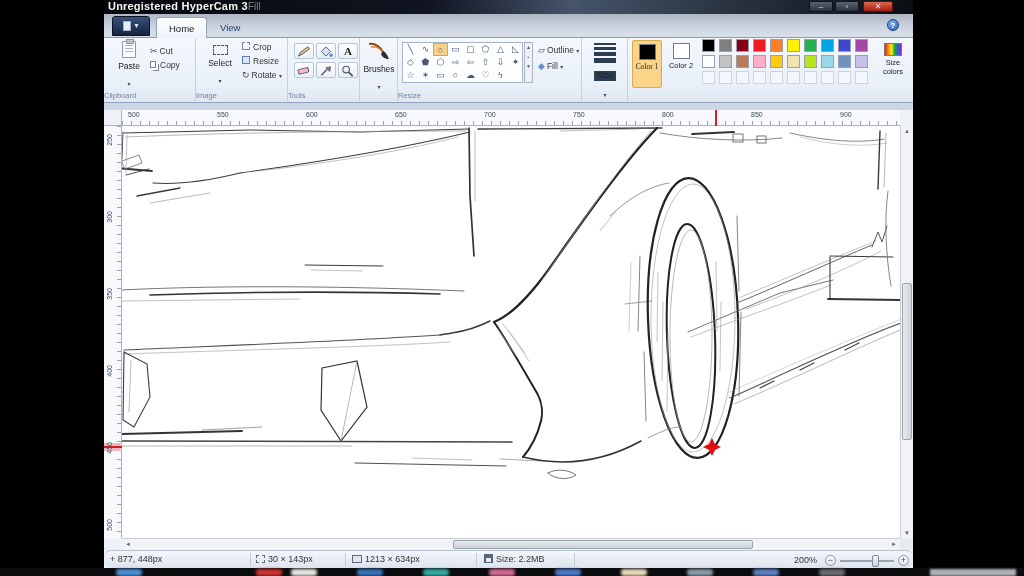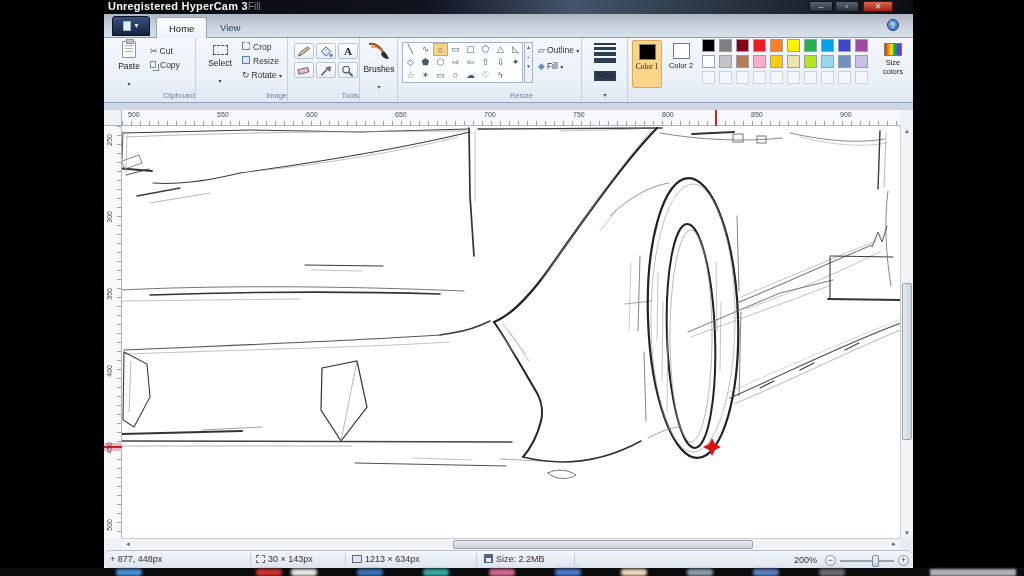--- a/index.html
+++ b/index.html
@@ -30,21 +30,21 @@
   .tab.active { background:linear-gradient(180deg,#fdfeff,#edf3fa); border:1px solid #93a3b8; border-bottom:none;
     border-radius:3px 3px 0 0; color:#1a1a1a; }
   .helpbtn { position:absolute; right:14px; top:5px; width:12px; height:12px; border-radius:50%;
     background:radial-gradient(circle at 35% 30%,#7fb2ef,#2d62b8); color:#fff; font-size:8px; font-weight:bold;
     text-align:center; line-height:12px; border:1px solid #1b3f78; }
 
   
   .ribbon { position:absolute; left:0; top:38px; width:100%; height:65px;
     background:linear-gradient(180deg,#f4f8fd,#e9f0f8 70%,#dfe8f3); border-bottom:1px solid #93a2b8; }
   .grp { position:absolute; top:0; height:63px; border-right:1px solid #c5cfdd; }
-  .grplabel { position:absolute; bottom:1px; width:100%; text-align:right; font-size:7.5px; color:#75839a; }
+  .grplabel { position:absolute; bottom:1px; width:100%; text-align:left; font-size:7.5px; color:#75839a; }
   .btnlabel { font-size:8.5px; color:#222; text-align:center; line-height:1.15; }
   .arrow { font-size:6px; color:#445; }
   .bigbtn { position:absolute; top:3px; text-align:center; }
   .smallrow { position:absolute; font-size:8.5px; color:#333; white-space:nowrap; }
 
   .i-paste { display:inline-block; width:14px; height:17px; border:1px solid #8a97ab; background:#fbfcfe; position:relative; border-radius:1px; }
   .i-paste::before { content:""; position:absolute; left:3px; top:-3px; width:6px; height:3px; background:#b8c2d2; border:1px solid #8a97ab; }
   .i-paste::after { content:""; position:absolute; left:2px; top:3px; width:8px; height:1px; background:#aab6c8; box-shadow:0 3px 0 #aab6c8, 0 6px 0 #aab6c8; }
   .i-select { display:inline-block; width:15px; height:10px; border:1px dashed #4a5a72; }
   .i-copy { display:inline-block; width:6px; height:7px; border:1px solid #778699; background:#fff; box-shadow:2px 2px 0 #fff, 3px 3px 0 #778699; margin-right:4px; }

